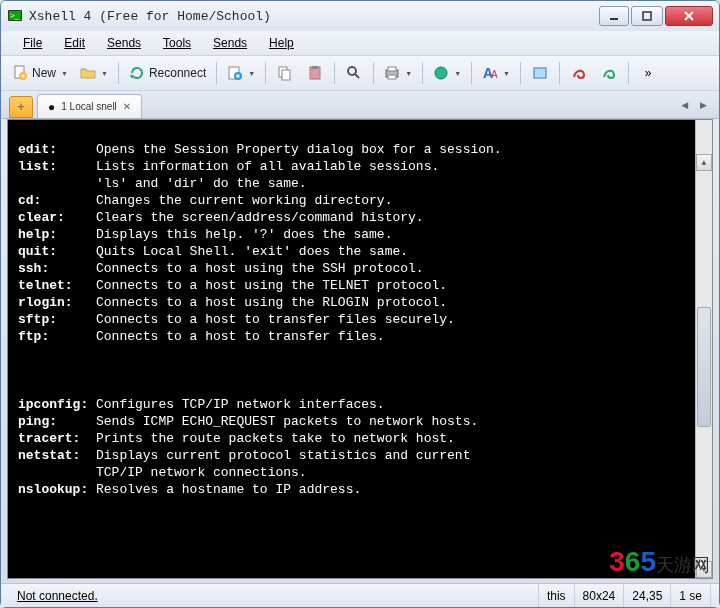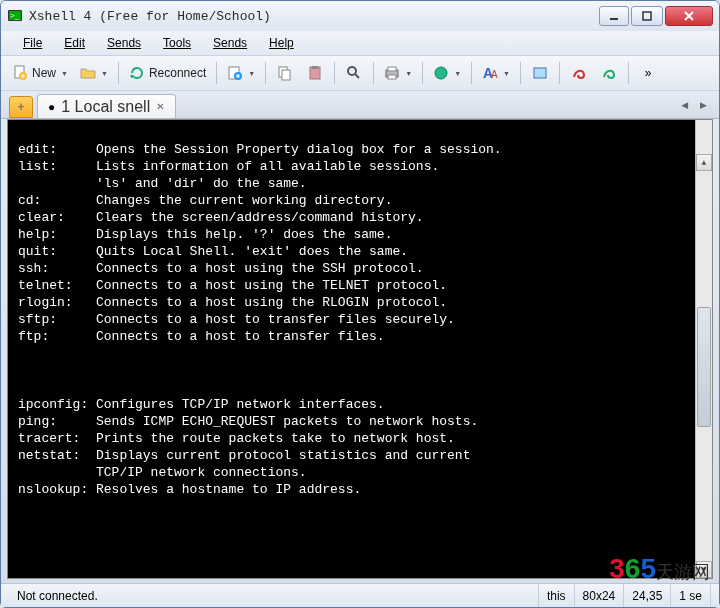--- a/index.html
+++ b/index.html
@@ -15,35 +15,35 @@
 .menubar { height: 24px; display: flex; align-items: center; padding: 0 12px; gap: 2px; background: linear-gradient(#f0f4fa, #e3e9f2); text-decoration: underline; }
 .menu-item { padding: 3px 10px; border-radius: 3px; cursor: default; }
 .toolbar { height: 36px; display: flex; align-items: center; padding: 2px 6px; gap: 2px; background: linear-gradient(#f4f7fb, #e3e9f2); border-top: 1px solid #c8d2e0; border-bottom: 1px solid #c8d2e0; }
 .tbtn { height: 28px; min-width: 28px; padding: 0 4px; display: flex; align-items: center; justify-content: center; gap: 4px; border: 1px solid transparent; border-radius: 3px; cursor: default; }
 .tbtn .drop { font-size: 7px; color: #555; margin-left: 1px; }
 .sep { width: 1px; height: 22px; background: #b8c4d6; margin: 0 3px; }
 .label { font-size: 12px; color: #222; }
 .tabbar { height: 28px; display: flex; align-items: end; padding: 0 8px; gap: 4px; background: linear-gradient(#e6ebf3, #d6dde8); border-bottom: 1px solid #aeb8c8; }
 .plus-tab { width: 24px; height: 22px; background: linear-gradient(#fed060, #f9b030); border: 1px solid #d08820; border-radius: 3px 3px 0 0; display: flex; align-items: center; justify-content: center; font-weight: bold; color: #875; }
 .tab { height: 24px; padding: 0 10px; background: linear-gradient(#fdfdfd, #eef0f4); border: 1px solid #aeb8c8; border-bottom: 0; border-radius: 4px 4px 0 0; display: flex; align-items: center; gap: 6px; max-width: 140px; }
-.tab-label { font-size: 16px; color: #333; white-space: nowrap; overflow: hidden; }
+.tab-label { font-size: 10px; color: #333; white-space: nowrap; overflow: hidden; }
 .tab-close { font-size: 10px; color: #666; }
 .tabbar-spacer { flex: 1; }
 .tab-nav { color: #666; padding: 0 4px; font-size: 9px; align-self: center; }
 .terminal { flex: 1; background: #000; color: #fff; font-family: "Courier New", monospace; font-size: 13px; line-height: 17px; padding: 4px 2px 4px 10px; white-space: pre; overflow: hidden; position: relative; border: 1px solid #888; margin: 0 6px; }
 .term-row { display: flex; }
-.term-cmd { width: 78px; display: inline-block; }
+.term-cmd { width: 78px; display: inline-block; font-weight: bold; }
 .scrollbar { position: absolute; right: 0; top: 0; bottom: 0; width: 17px; background: #e9e9e9; border-left: 1px solid #bbb; }
 .sb-btn { height: 17px; background: linear-gradient(#f5f5f5,#ddd); border: 1px solid #aaa; display: flex; align-items: center; justify-content: center; font-size: 8px; color: #555; }
 .sb-track { position: absolute; top: 17px; bottom: 17px; left: 0; right: 0; }
 .sb-thumb { position: absolute; left: 1px; right: 1px; top: 40%; height: 120px; background: linear-gradient(#e0e4ec,#c4ccda); border: 1px solid #9aa; border-radius: 2px; }
 .statusbar { height: 24px; display: flex; align-items: center; background: linear-gradient(#f2f5fa,#e0e6ef); border-top: 1px solid #b8c4d6; font-size: 12px; padding: 0 8px; gap: 0; margin-top: 4px; }
 .status-cell { padding: 0 8px; border-right: 1px solid #c4cedd; height: 100%; display: flex; align-items: center; }
-.status-main { flex: 1; }
-.watermark { position: absolute; right: 10px; bottom: 23px; font-size: 28px; font-weight: bold; color: #555; pointer-events: none; display: flex; align-items: baseline; }
+.status-main { flex: 1; text-decoration: underline; }
+.watermark { position: absolute; right: 10px; bottom: 30px; font-size: 28px; font-weight: bold; color: #555; pointer-events: none; display: flex; align-items: baseline; }
 .wm-365 .d3 { color: #e01030; }
 .wm-365 .d6 { color: #10a030; }
 .wm-365 .d5 { color: #1060d0; }
 .wm-txt { font-size: 18px; color: #333; font-weight: normal; }
 svg { display: block; }
 </style>
 </head>
 <body>
 
 <div class="window">

